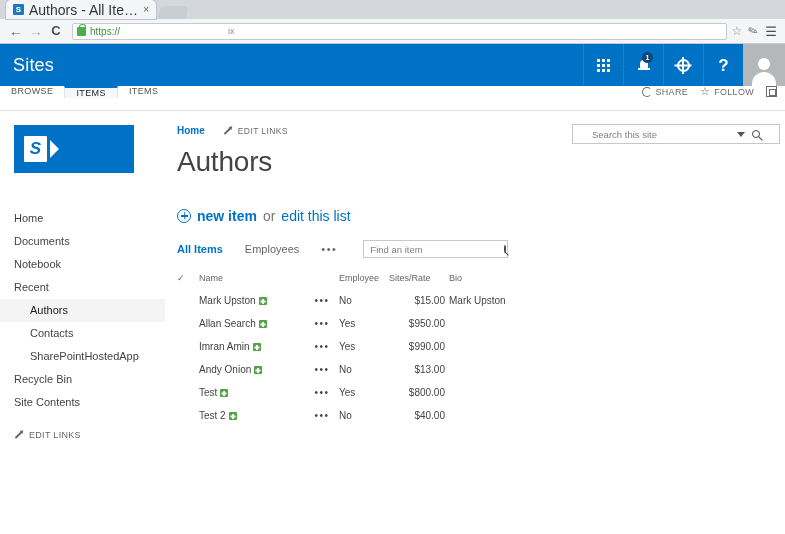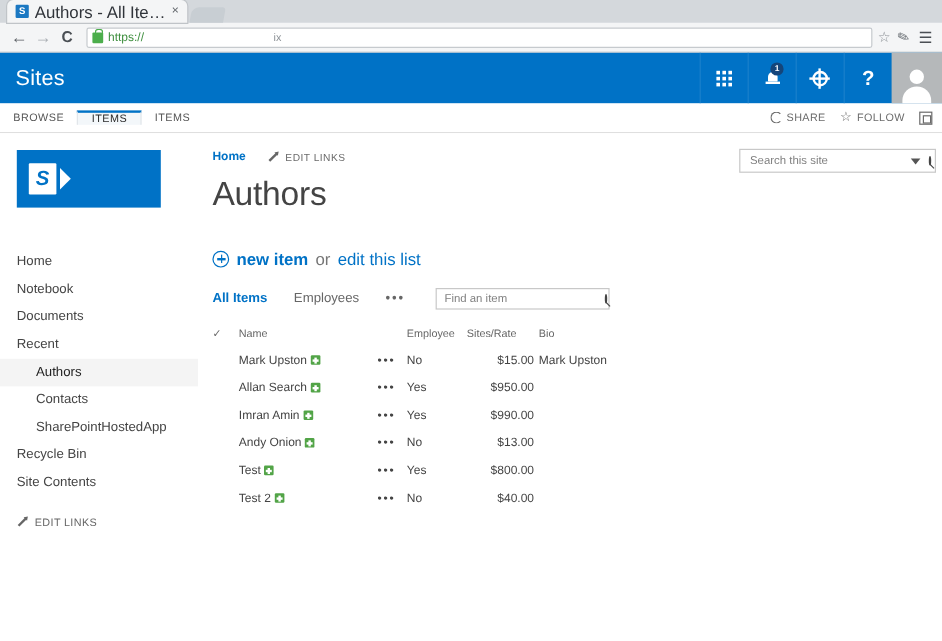--- a/index.html
+++ b/index.html
@@ -233,21 +233,21 @@
     background: #fff;
     border-radius: 12px 12px 0 0;
   }
 
   
   .ribbon {
     height: 25px;
     background: #ffffff;
     border-bottom: 1px solid #dfdfdf;
     display: flex;
-    align-items: center;
+    align-items: flex-start;
     font-size: 9px;
     color: #444;
   }
   .ribbon-tab {
     padding: 0 11px;
     display: flex;
     align-items: center;
     letter-spacing: .4px;
     color: #565656;
   }
@@ -359,25 +359,25 @@
     color: #6b6b6b;
     font-size: 8.5px;
     letter-spacing: .4px;
     display: flex;
     align-items: center;
     gap: 6px;
   }
   .site-search {
     position: absolute;
     right: 5px; top: 13px;
-    width: 164px; height: 20px;
+    width: 208px; height: 20px;
     border: 1px solid #c8c8c8;
     display: flex;
     align-items: center;
-    padding: 0 6px;
+    padding: 0 17px;
     background: #fff;
   }
   .site-search-input {
     border: none;
     outline: none;
     flex: 1 1 auto;
     font-size: 9.5px;
     color: #666;
     font-family: "Liberation Sans", sans-serif;
     background: transparent;
@@ -594,22 +594,22 @@
 
 <div class="page">
 
   <div class="leftnav">
     <div class="logo-tile">
       <span class="logo-s">S</span>
       <span class="logo-chev"></span>
     </div>
     <div class="nav-list">
       <div class="nav-item">Home</div>
+      <div class="nav-item">Documents</div>
       <div class="nav-item">Notebook</div>
-      <div class="nav-item">Documents</div>
       <div class="nav-item">Recent</div>
       <div class="nav-item child selected">Authors</div>
       <div class="nav-item child">Contacts</div>
       <div class="nav-item child">SharePointHostedApp</div>
       <div class="nav-item">Recycle Bin</div>
       <div class="nav-item">Site Contents</div>
     </div>
     <div class="nav-editlinks">
       <span class="pencil"></span>
       <span>EDIT LINKS</span>

